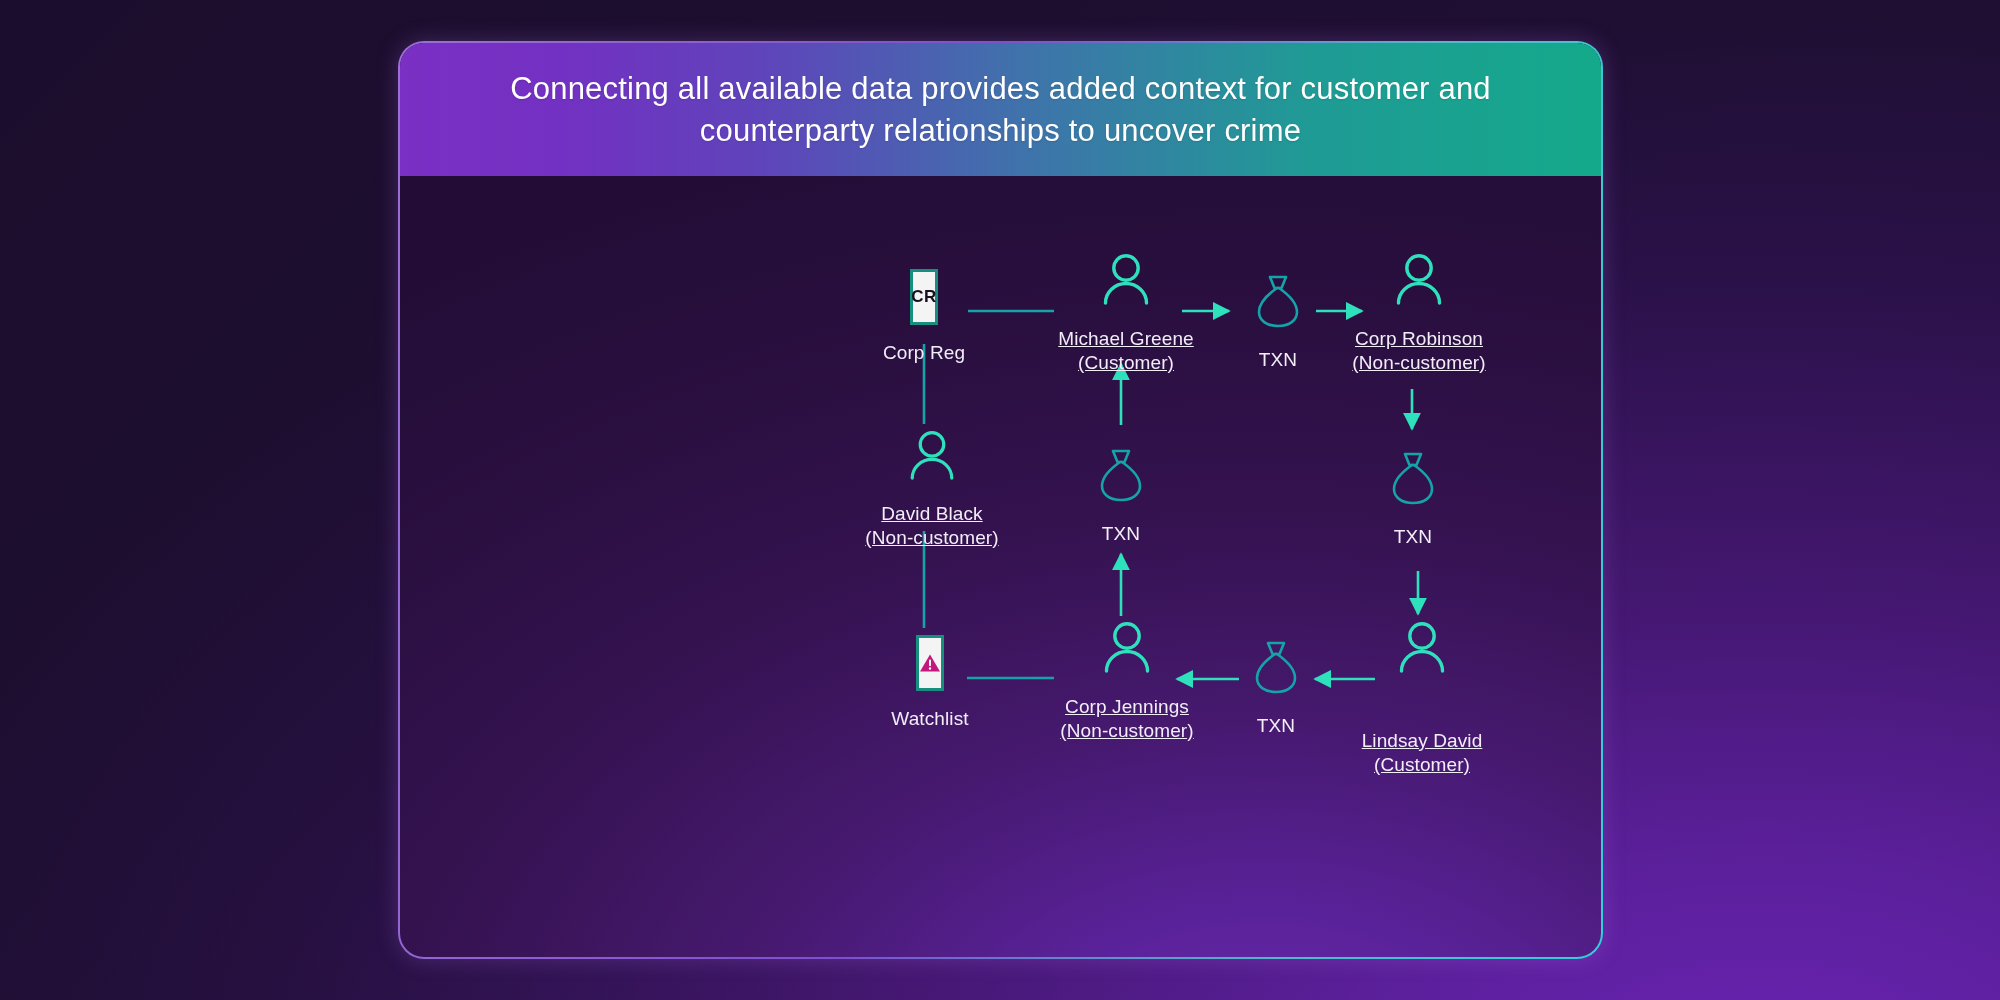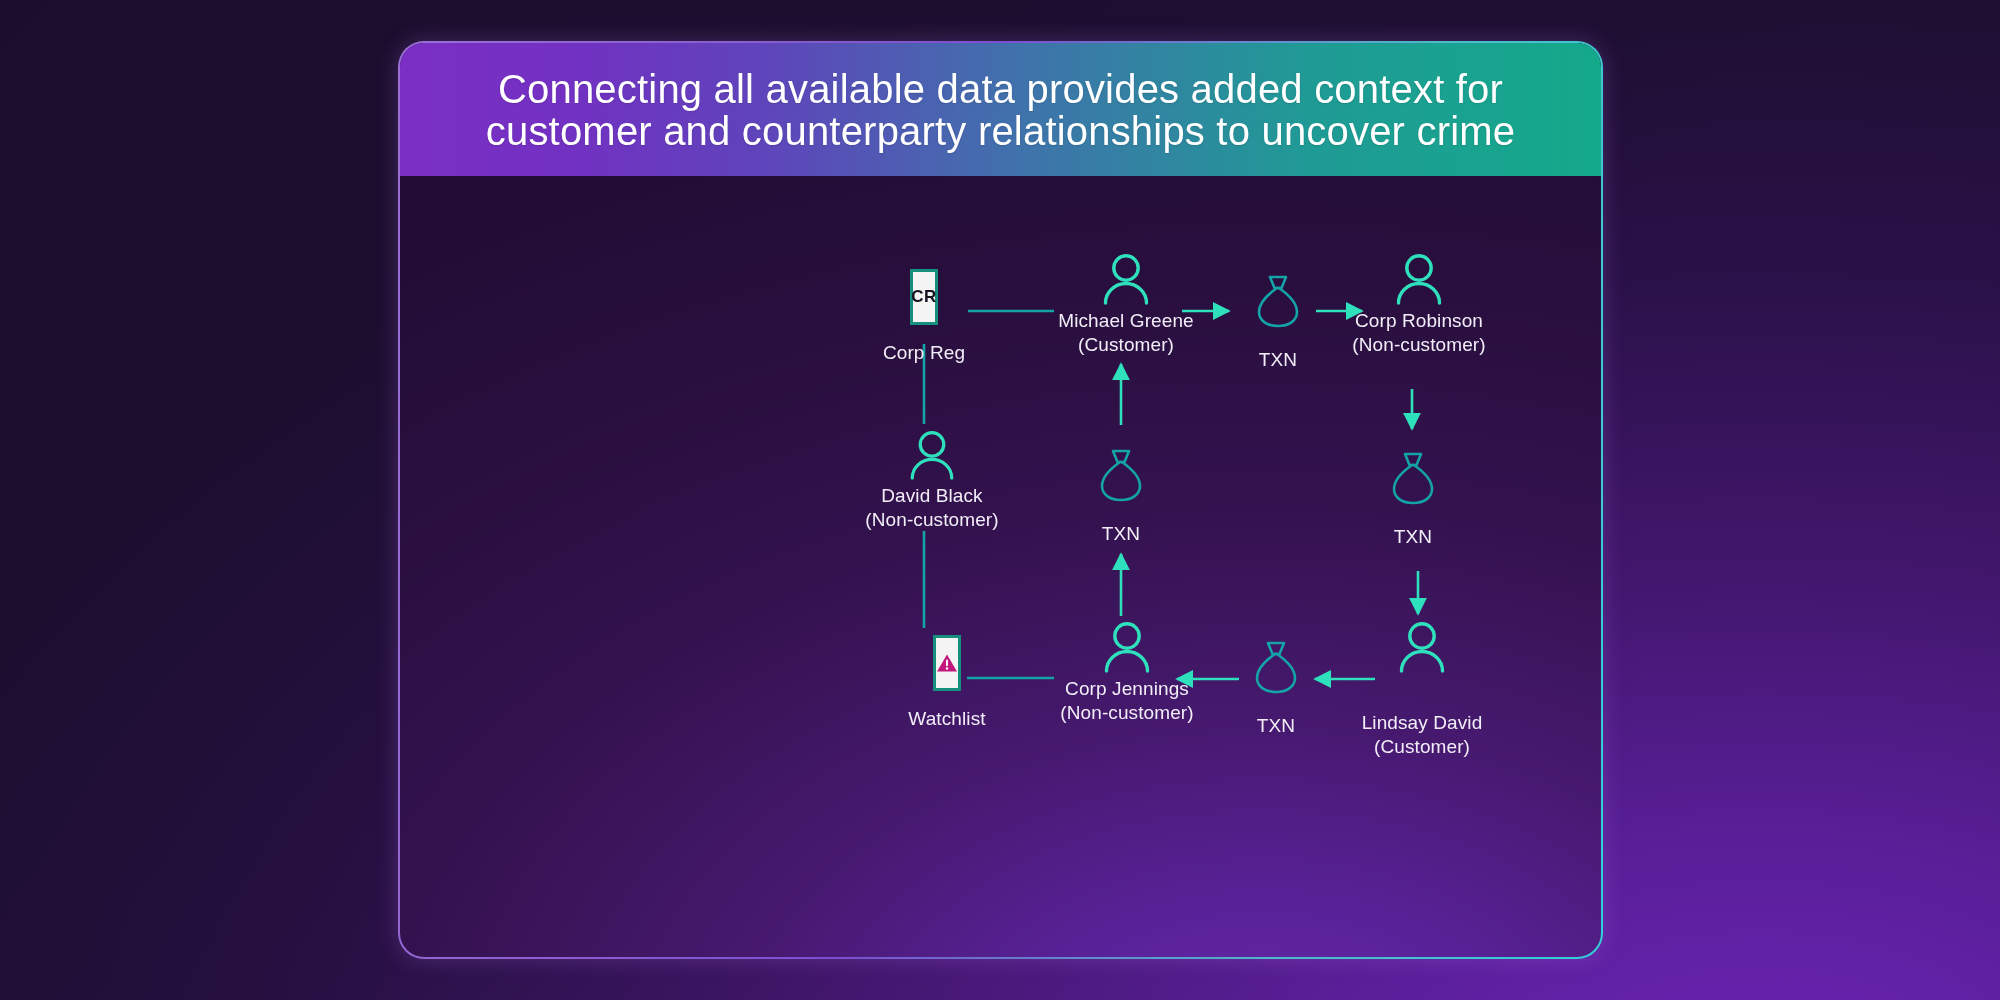--- a/index.html
+++ b/index.html
@@ -66,21 +66,21 @@
         #3f73ab 52%,
         #1f9b95 76%,
         #14a98b 100%);
     display: flex;
     align-items: center;
     justify-content: center;
     padding: 0 60px;
   }
   #header-title {
     color: #ffffff;
-    font-size: 40px;
+    font-size: 31px;
     line-height: 42px;
     font-weight: 400;
     text-align: center;
     letter-spacing: .2px;
     text-shadow: 0 1px 2px rgba(0,0,0,.12);
   }
 
   
   #canvas {
     position: absolute;
@@ -113,21 +113,21 @@
     line-height: 0;
   }
   .node .label {
     color: #f2eef8;
     font-size: 19px;
     line-height: 24px;
     margin-top: 7px;
     white-space: pre-line;
     letter-spacing: .1px;
   }
-  .node.person .label { margin-top: 3px; }
+  .node.person .label { margin-top: 21px; text-decoration: underline; }
   .node.txn .label { margin-top: 20px; }
   .node.box .label { margin-top: 16px; }
 
   
   .tile {
     width: 28px;
     height: 56px;
     background: #f4f4f4;
     border: 3px solid #168f7e;
     display: flex;
@@ -258,21 +258,21 @@
       <div class="node txn" style="left:1013px; top:275px;">
         <span class="glyph">
           <svg width="46" height="54" viewBox="0 0 46 54" xmlns="http://www.w3.org/2000/svg">
             <path d="M15 3 L31 3 L26.5 14 L19.5 14 Z" fill="none" stroke="#14a4a8" stroke-width="2.6" stroke-linejoin="round"></path>
             <path d="M22 14 C12 21 4 29 4 38 C4 47 12.5 52 23 52 C33.5 52 42 47 42 38 C42 29 34 21 24 14 Z" fill="none" stroke="#14a4a8" stroke-width="2.6" stroke-linejoin="round"></path>
           </svg>
         </span>
         <span class="label">TXN</span>
       </div>
 
-      <div class="node box" style="left:547px; top:459px;">
+      <div class="node box" style="left:530px; top:459px;">
         <span class="glyph">
           <span class="tile">
             <svg width="32" height="30" viewBox="0 0 32 30" xmlns="http://www.w3.org/2000/svg">
               <path d="M16 2.5 L30.5 27.5 L1.5 27.5 Z" fill="#c2187e"></path>
               <rect x="14.6" y="10" width="2.8" height="9.6" rx="1.4" fill="#ffffff"></rect>
               <circle cx="16" cy="23" r="1.7" fill="#ffffff"></circle>
             </svg>
           </span>
         </span>
         <span class="label">Watchlist</span>

